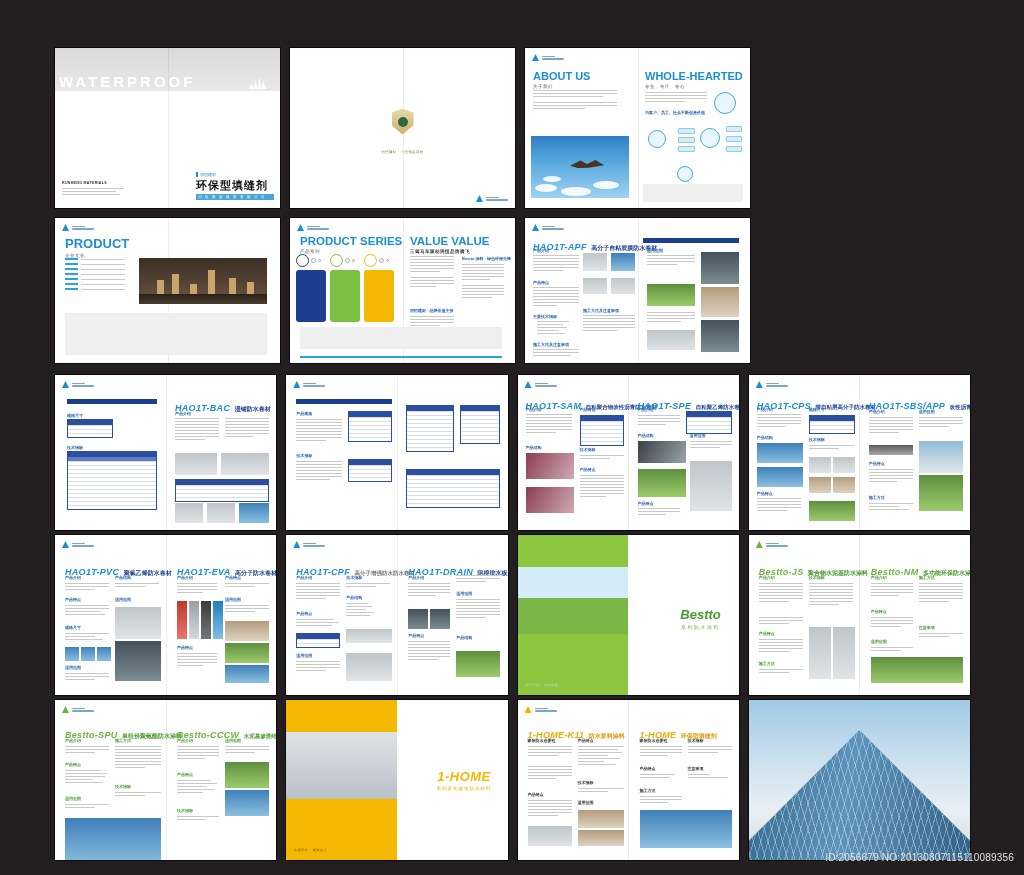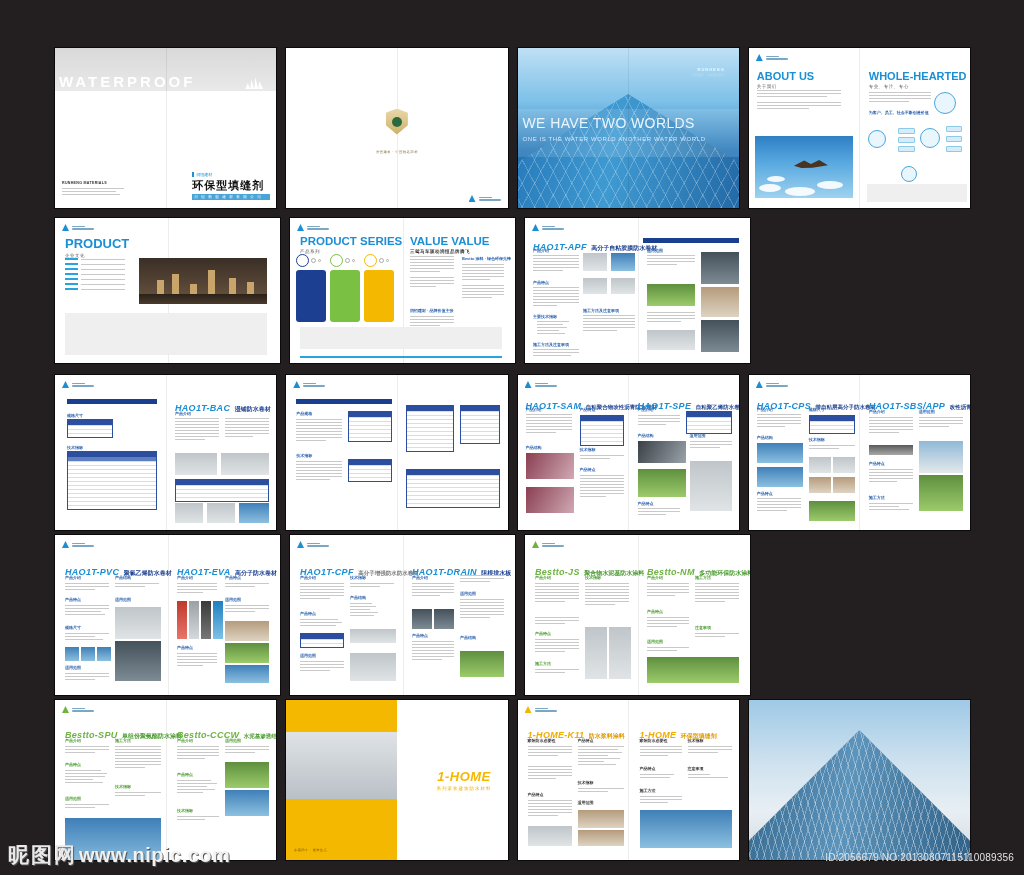--- a/index.html
+++ b/index.html
@@ -223,33 +223,20 @@
       <div class="emblem-cap">润恒建材 · 中国驰名商标</div>
       <div class="logo" style="left:auto;right:7px;top:auto;bottom:6px;">
         <div class="mk"></div>
         <div class="tx">
               <i></i>
               <i></i>
             </div>
       </div>
     </div>
 
-    <div class="spread">
-      <div class="tw">
-        <div class="pyr"></div>
-        <div class="band"></div>
-        <h1>WE HAVE TWO WORLDS</h1>
-        <h2>ONE IS THE WATER WORLD ANOTHER WATER WORLD</h2>
-        <div class="brandbox">
-          <b>RUNHENG</b>
-          <i>润恒建材 · 中国驰名商标</i>
-        </div>
-      </div>
-      <div class="gutter"></div>
-    </div>
 
     <div class="spread">
       <div class="gutter"></div>
       <div class="logo">
         <div class="mk"></div>
         <div class="tx">
               <i></i>
               <i></i>
             </div>
       </div>
@@ -1037,20 +1024,30 @@
             <i style="width:44px"></i>
             <i style="width:44px"></i>
         <i style="width:44px"></i>
             <i style="width:44px"></i>
             <i style="width:30px"></i>
       </div>
       <div class="sub" style="position:absolute;left:170px;top:100px">产品结构</div>
       <div class="ph green" style="left:170px;top:116px;width:44px;height:26px"></div>
     </div>
 
+    <div class="spread">
+      <div class="green-page">
+        <div class="gp-img"></div>
+        <div class="bp-cap">绿色环保 · 健康家园</div>
+      </div>
+      <div class="gp-brand">
+        <b>Bestto</b>
+        <i>系列防水涂料</i>
+      </div>
+    </div>
 
     <div class="spread">
       <div class="gutter"></div>
       <div class="logo">
         <div class="mk g"></div>
         <div class="tx">
               <i></i>
               <i></i>
             </div>
       </div>
@@ -1331,18 +1328,14 @@
     </div>
 
     <div class="spread">
       <div class="glass">
         <div class="gp"></div>
       </div>
     </div>
   </div>
  </div>
 
- <div class="wm">
-   <span class="cn">昵图网</span>
-   <span class="url">www.nipic.com</span>
- </div>
  <div class="idtag">ID:2056679 NO:20130807115110089356</div>
 </div>
 
 </body></html>

